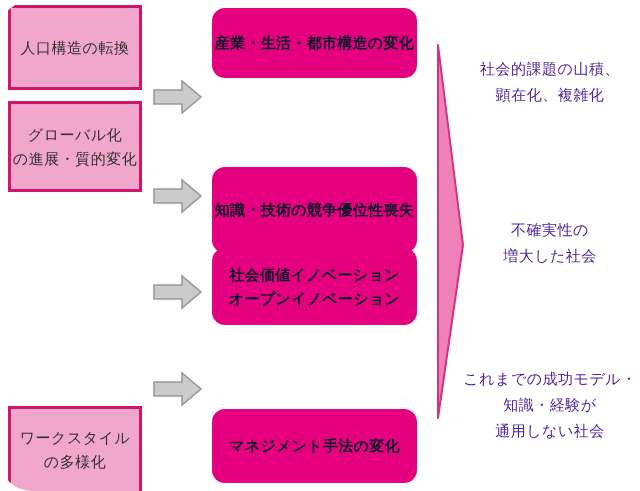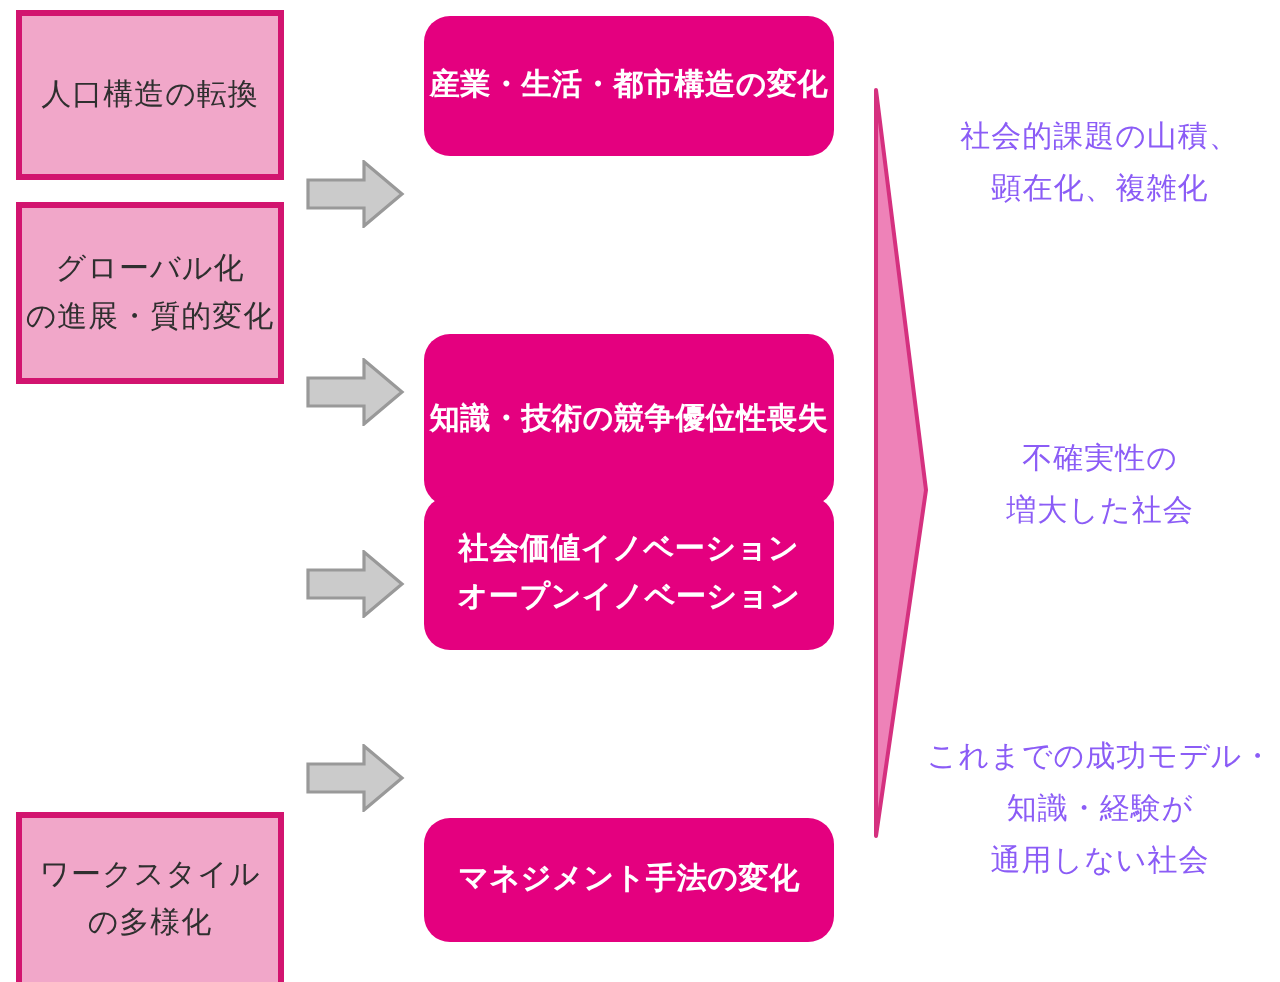--- a/index.html
+++ b/index.html
@@ -7,20 +7,21 @@
     padding: 0;
     background: #ffffff;
     font-family: "Liberation Sans", "DejaVu Sans", sans-serif;
   }
   .canvas {
     position: relative;
     width: 640px;
     height: 491px;
     background: #ffffff;
     overflow: hidden;
+    border-radius: 32px;
   }
   
   .lbox {
     position: absolute;
     left: 8px;
     width: 134px;
     box-sizing: border-box;
     background: #f1a7c9;
     border: 3px solid #d2146f;
     display: flex;
@@ -47,21 +48,21 @@
     display: flex;
     align-items: center;
     justify-content: center;
     text-align: center;
   }
   .mbox span {
     white-space: pre-line;
     font-size: 15px;
     line-height: 24px;
     font-weight: 700;
-    color: #ffffff;
+    color: #0f172a;
     letter-spacing: 0.3px;
   }
   
   .arrow {
     position: absolute;
     left: 153px;
     width: 50px;
     height: 34px;
   }
   
@@ -77,21 +78,21 @@
     position: absolute;
     left: 452px;
     width: 196px;
     text-align: center;
   }
   .rlabel span {
     white-space: pre-line;
     font-size: 15px;
     line-height: 26px;
     font-weight: 500;
-    color: #8b5cf6;
+    color: #4c1d95;
     letter-spacing: 0.5px;
   }
 </style>
 </head>
 <body>
 
 <div class="canvas">
 
   <div class="lbox" style="top:5px;height:85px">
     <span>人口構造の転換</span>
@@ -121,21 +122,21 @@
   <div class="mbox" style="top:8px;height:70px">
     <span>産業・生活・都市構造の変化</span>
   </div>
   <div class="mbox" style="top:167px;height:86px">
     <span>知識・技術の競争優位性喪失</span>
   </div>
   <div class="mbox" style="top:248px;height:77px">
     <span>社会価値イノベーション
 オープンイノベーション</span>
   </div>
-  <div class="mbox" style="top:409px;height:62px">
+  <div class="mbox" style="top:409px;height:74px">
     <span>マネジメント手法の変化</span>
   </div>
 
   <svg class="funnel" viewBox="0 0 42 385">
     <polygon points="8,5 33,205 8,378" fill="#ee82b8" stroke="#d5307f" stroke-width="2" stroke-linejoin="round"></polygon>
   </svg>
 
   <div class="rlabel" style="top:56px">
     <span>社会的課題の山積、
 顕在化、複雑化</span>

